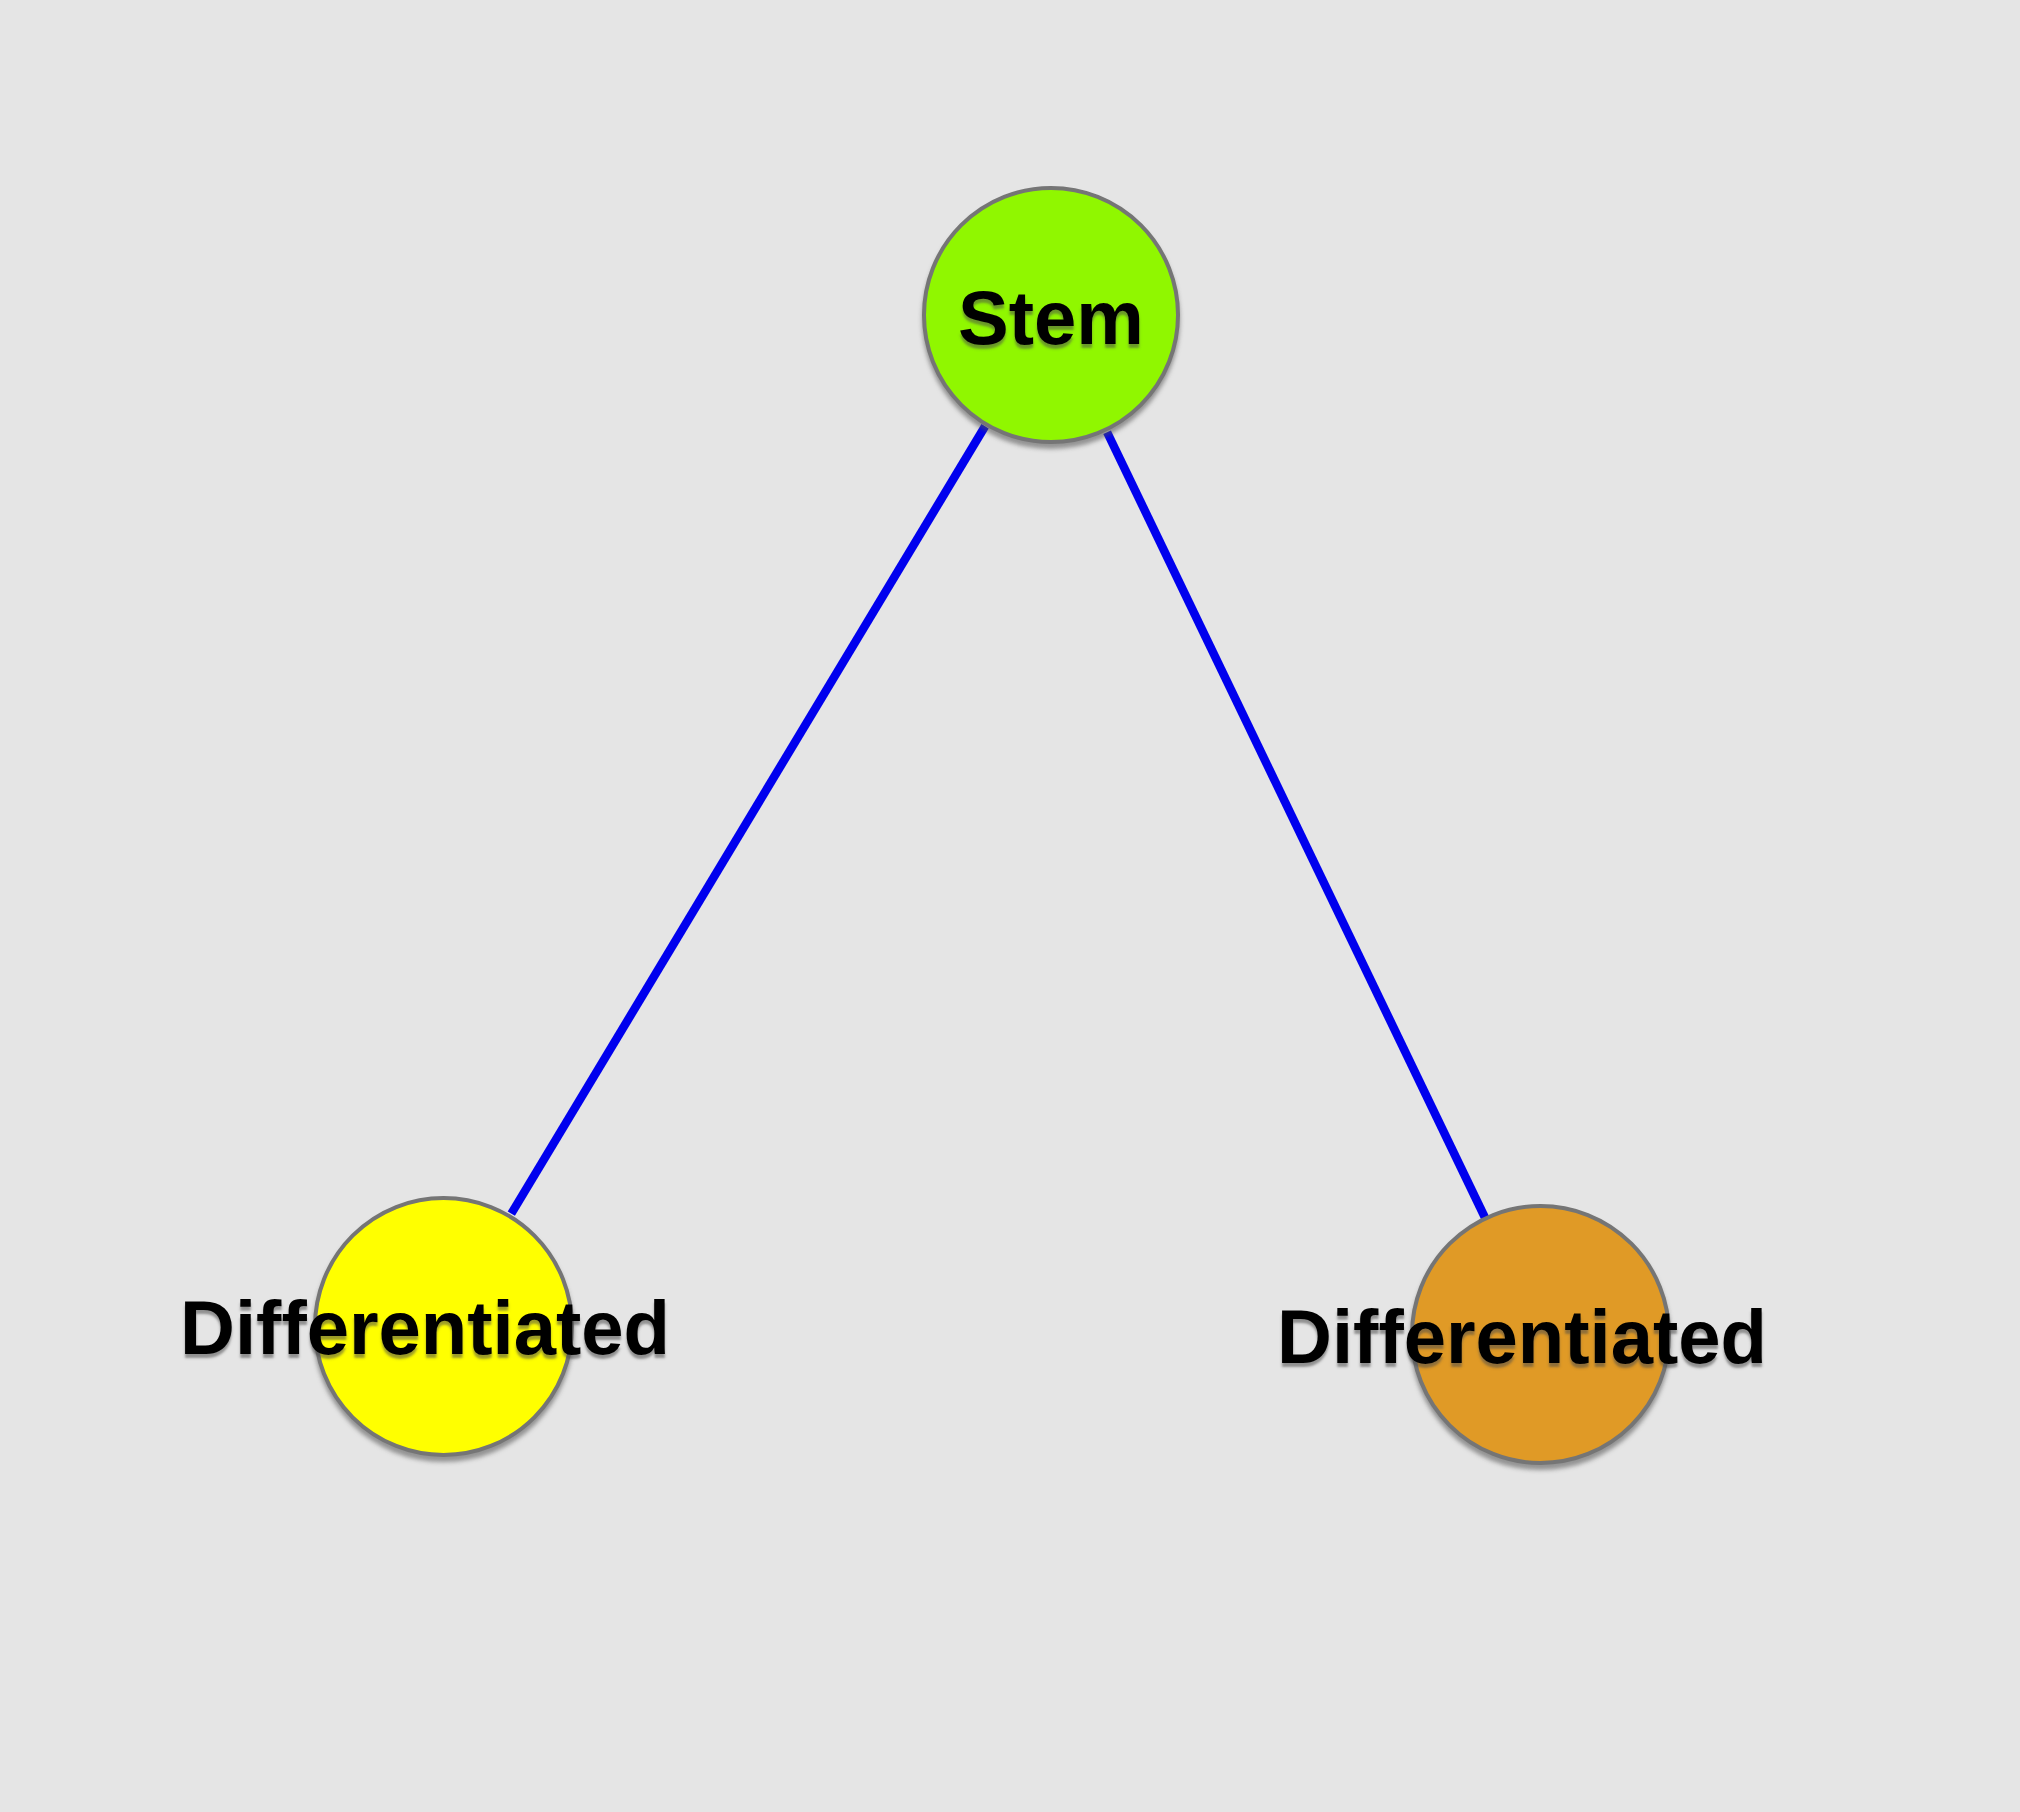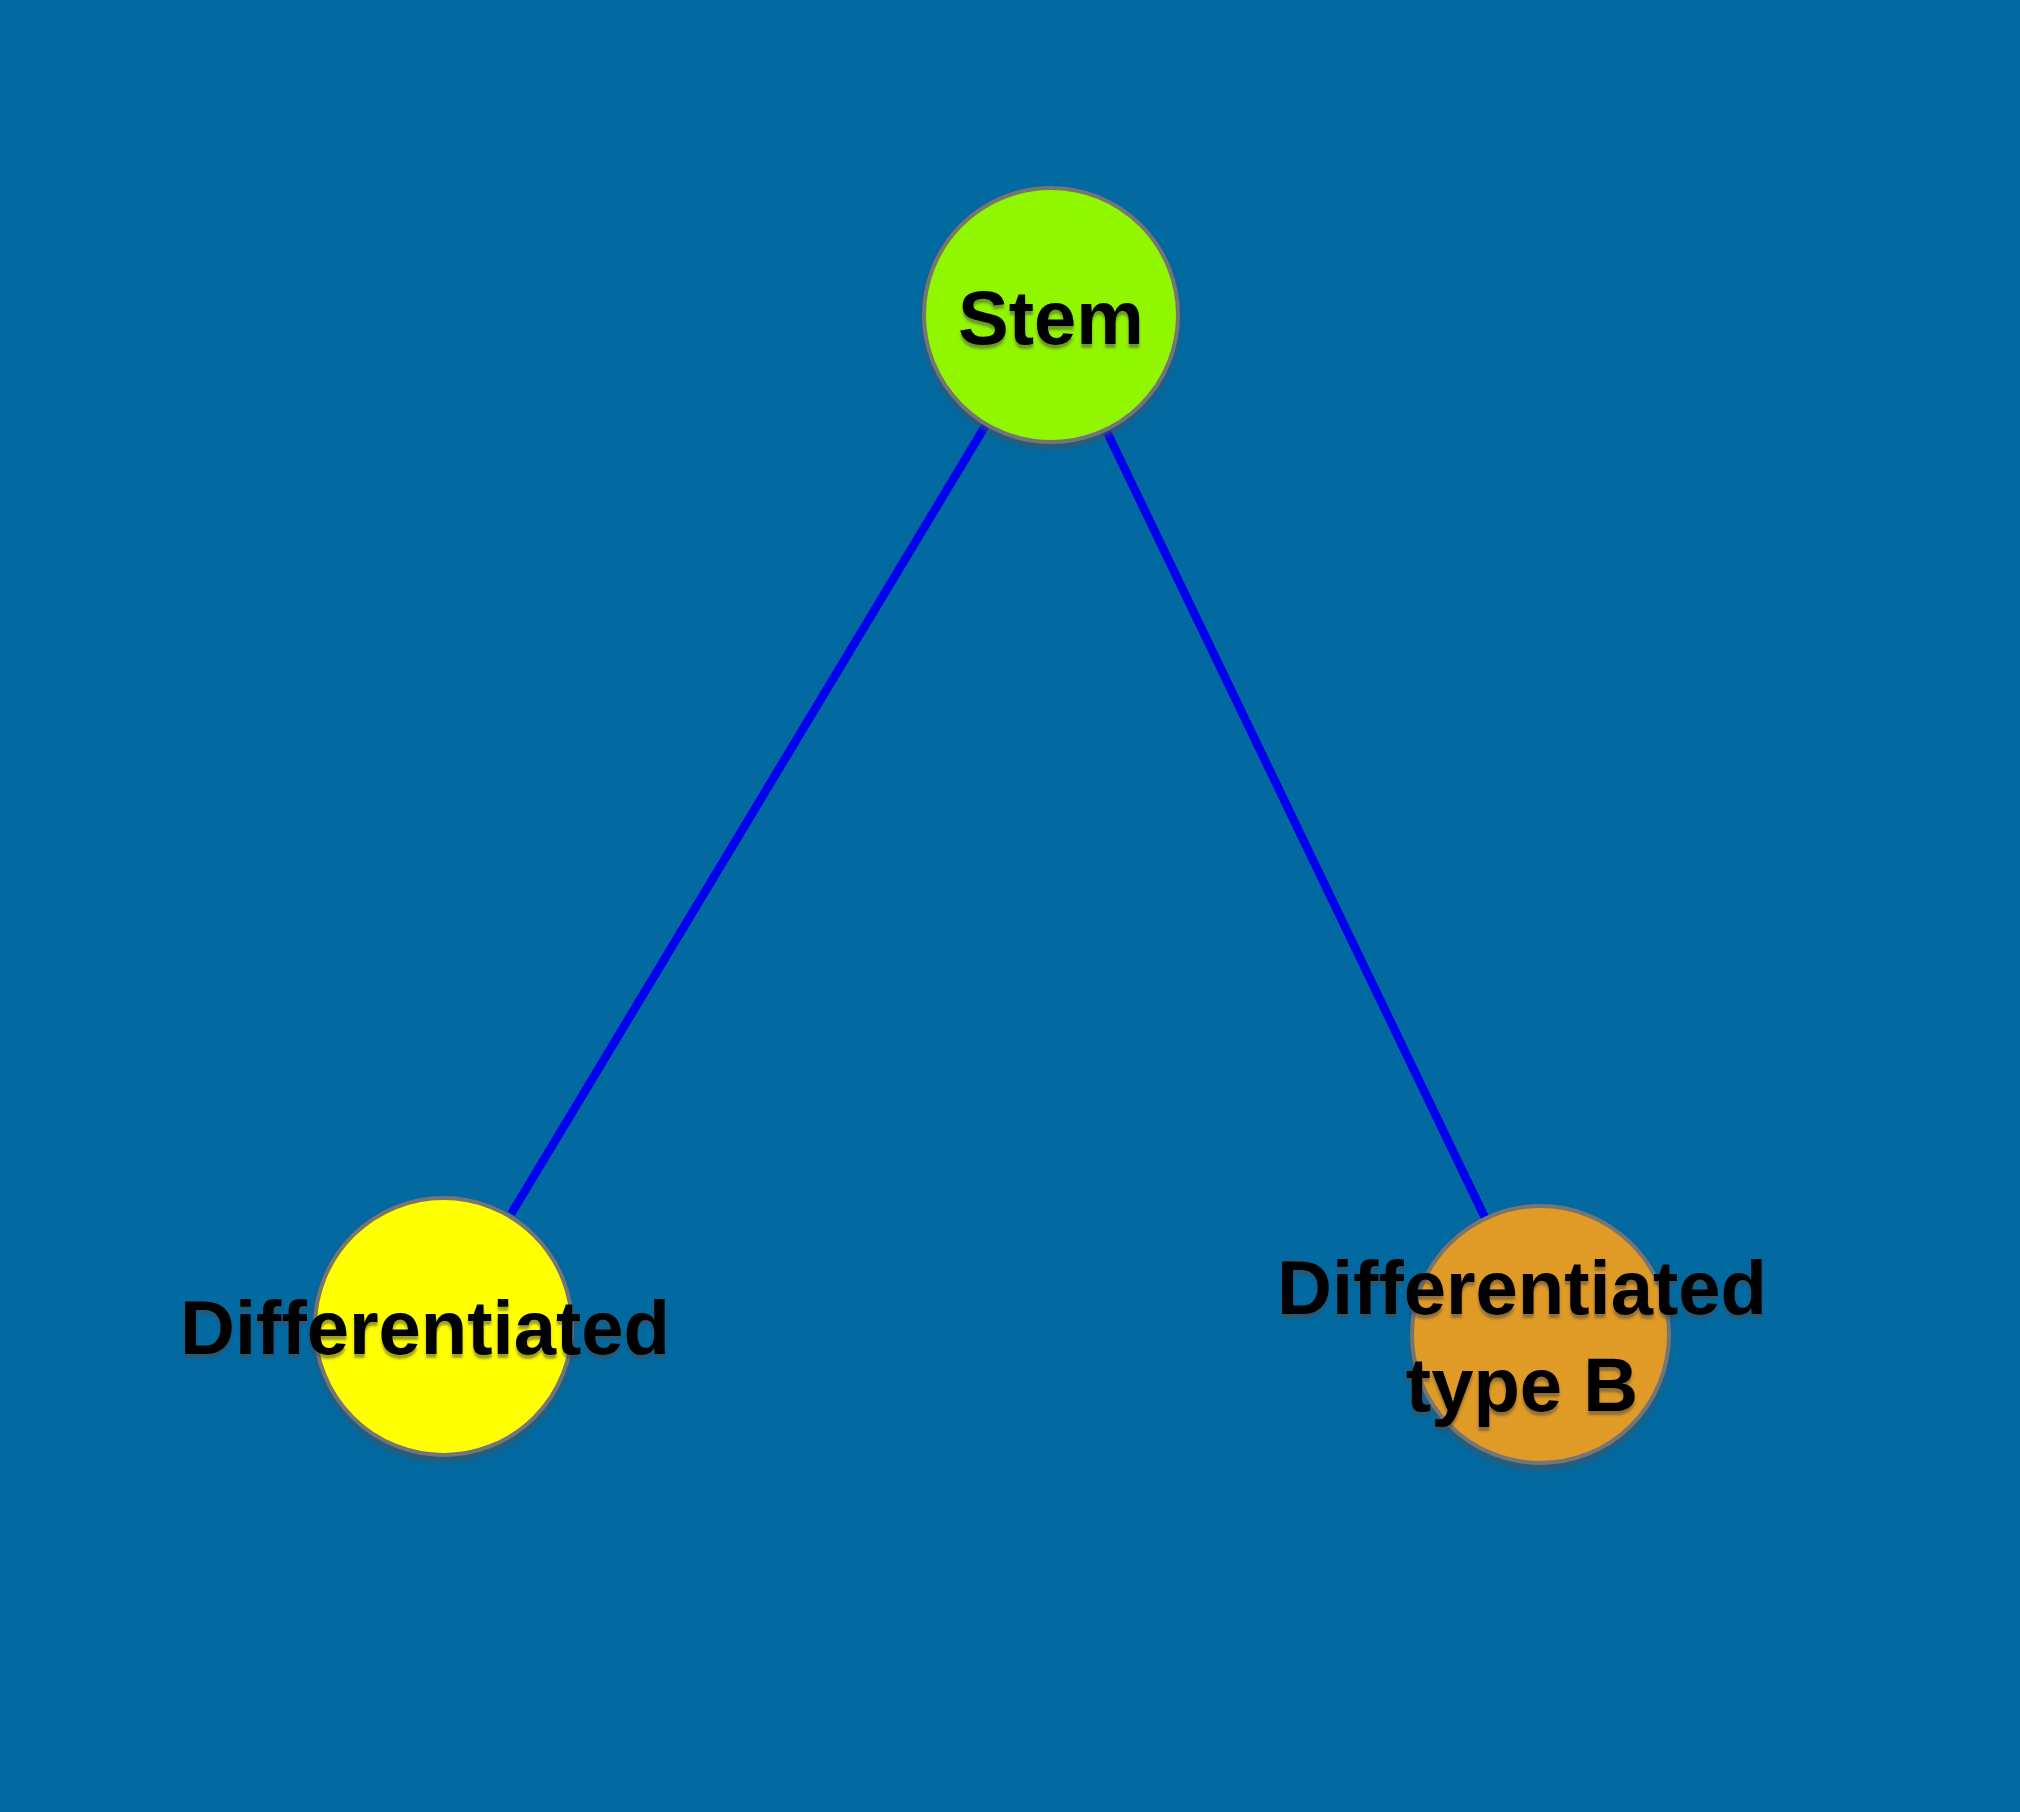--- a/index.html
+++ b/index.html
@@ -73,21 +73,21 @@
     left: 1522px;
     top: 1336px;
   }
   .label-line {
     display: block;
   }
 </style>
 </head>
 <body>
 
-<div class="canvas" style="background-color: #0369a1; text-decoration: underline;">
+<div class="canvas" style="background-color: #e5e5e5; text-decoration: underline;">
 
   <svg class="edges-layer" viewBox="0 0 2384 2138" xmlns="http://www.w3.org/2000/svg">
     <line class="edge" x1="1162" y1="503" x2="603" y2="1432" style="stroke: rgb(0, 0, 238);"></line>
     <line class="edge" x1="1306" y1="510" x2="1752" y2="1437" style="stroke: rgb(0, 0, 238);"></line>
   </svg>
 
   <div class="node node-stem" style="background-color: rgb(144, 247, 0); border-color: rgb(117, 117, 117);"></div>
 
   <div class="node node-type-a" style="background-color: rgb(255, 255, 0); border-color: rgb(117, 117, 117);"></div>
 
@@ -96,17 +96,16 @@
   <div class="node-label label-stem">
     <span class="label-line">Stem</span>
   </div>
 
   <div class="node-label label-type-a">
     <span class="label-line">Differentiated</span>
   </div>
 
   <div class="node-label label-type-b">
     <span class="label-line">Differentiated</span>
-    <span class="label-line">type B</span>
   </div>
 
 </div>
 
 
 </body></html>

